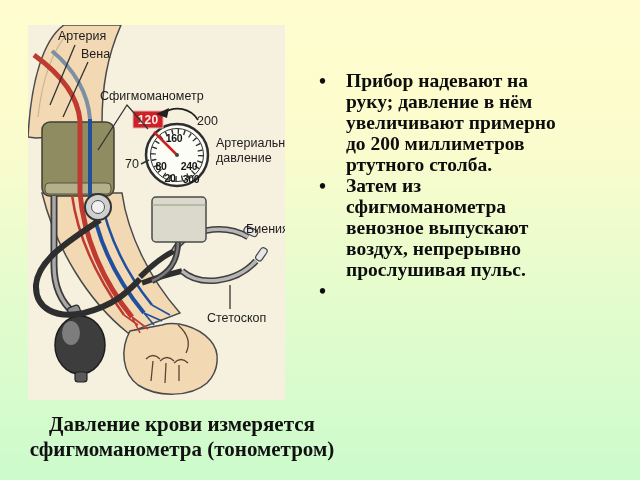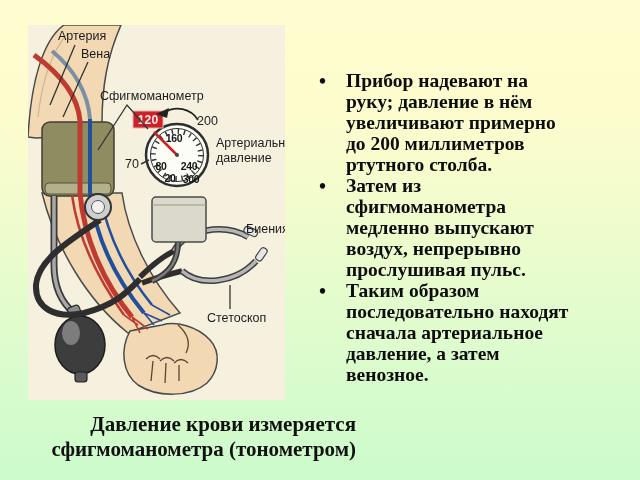--- a/index.html
+++ b/index.html
@@ -33,21 +33,21 @@
   .bullet-marker{
     width:27px;flex:0 0 27px;text-align:left;padding-left:5px;
     font-size:20px;line-height:22.5px;font-weight:700;
   }
   .bullet-text{
     flex:1;white-space:pre-line;
     font-size:19.5px;line-height:21px;font-weight:700;
   }
   .caption{
     position:absolute;left:8px;top:412px;width:348px;
-    text-align:right;color:#111;
+    text-align:center;color:#111;
     font-size:21px;line-height:25px;font-weight:700;
   }
 </style>
 </head>
 <body>
 
 <div class="slide">
 
   <div class="panel">
     <svg width="257" height="375" viewBox="0 0 257 375">
@@ -176,31 +176,26 @@
       <div class="bullet-text">Прибор надевают на
 руку; давление в нём
 увеличивают примерно
 до 200 миллиметров
 ртутного столба.</div>
     </div>
     <div class="bullet-row">
       <div class="bullet-marker">•</div>
       <div class="bullet-text">Затем из
 сфигмоманометра
-медленно выпускают
+венозное выпускают
 воздух, непрерывно
 прослушивая пульс.</div>
     </div>
     <div class="bullet-row">
       <div class="bullet-marker">•</div>
-      <div class="bullet-text">Таким образом
-последовательно находят
-сначала артериальное
-давление, а затем
-венозное.</div>
     </div>
   </div>
 
   <div class="caption">
     <div>Давление крови измеряется</div>
     <div>сфигмоманометра (тонометром)</div>
   </div>
 
 </div>
 

